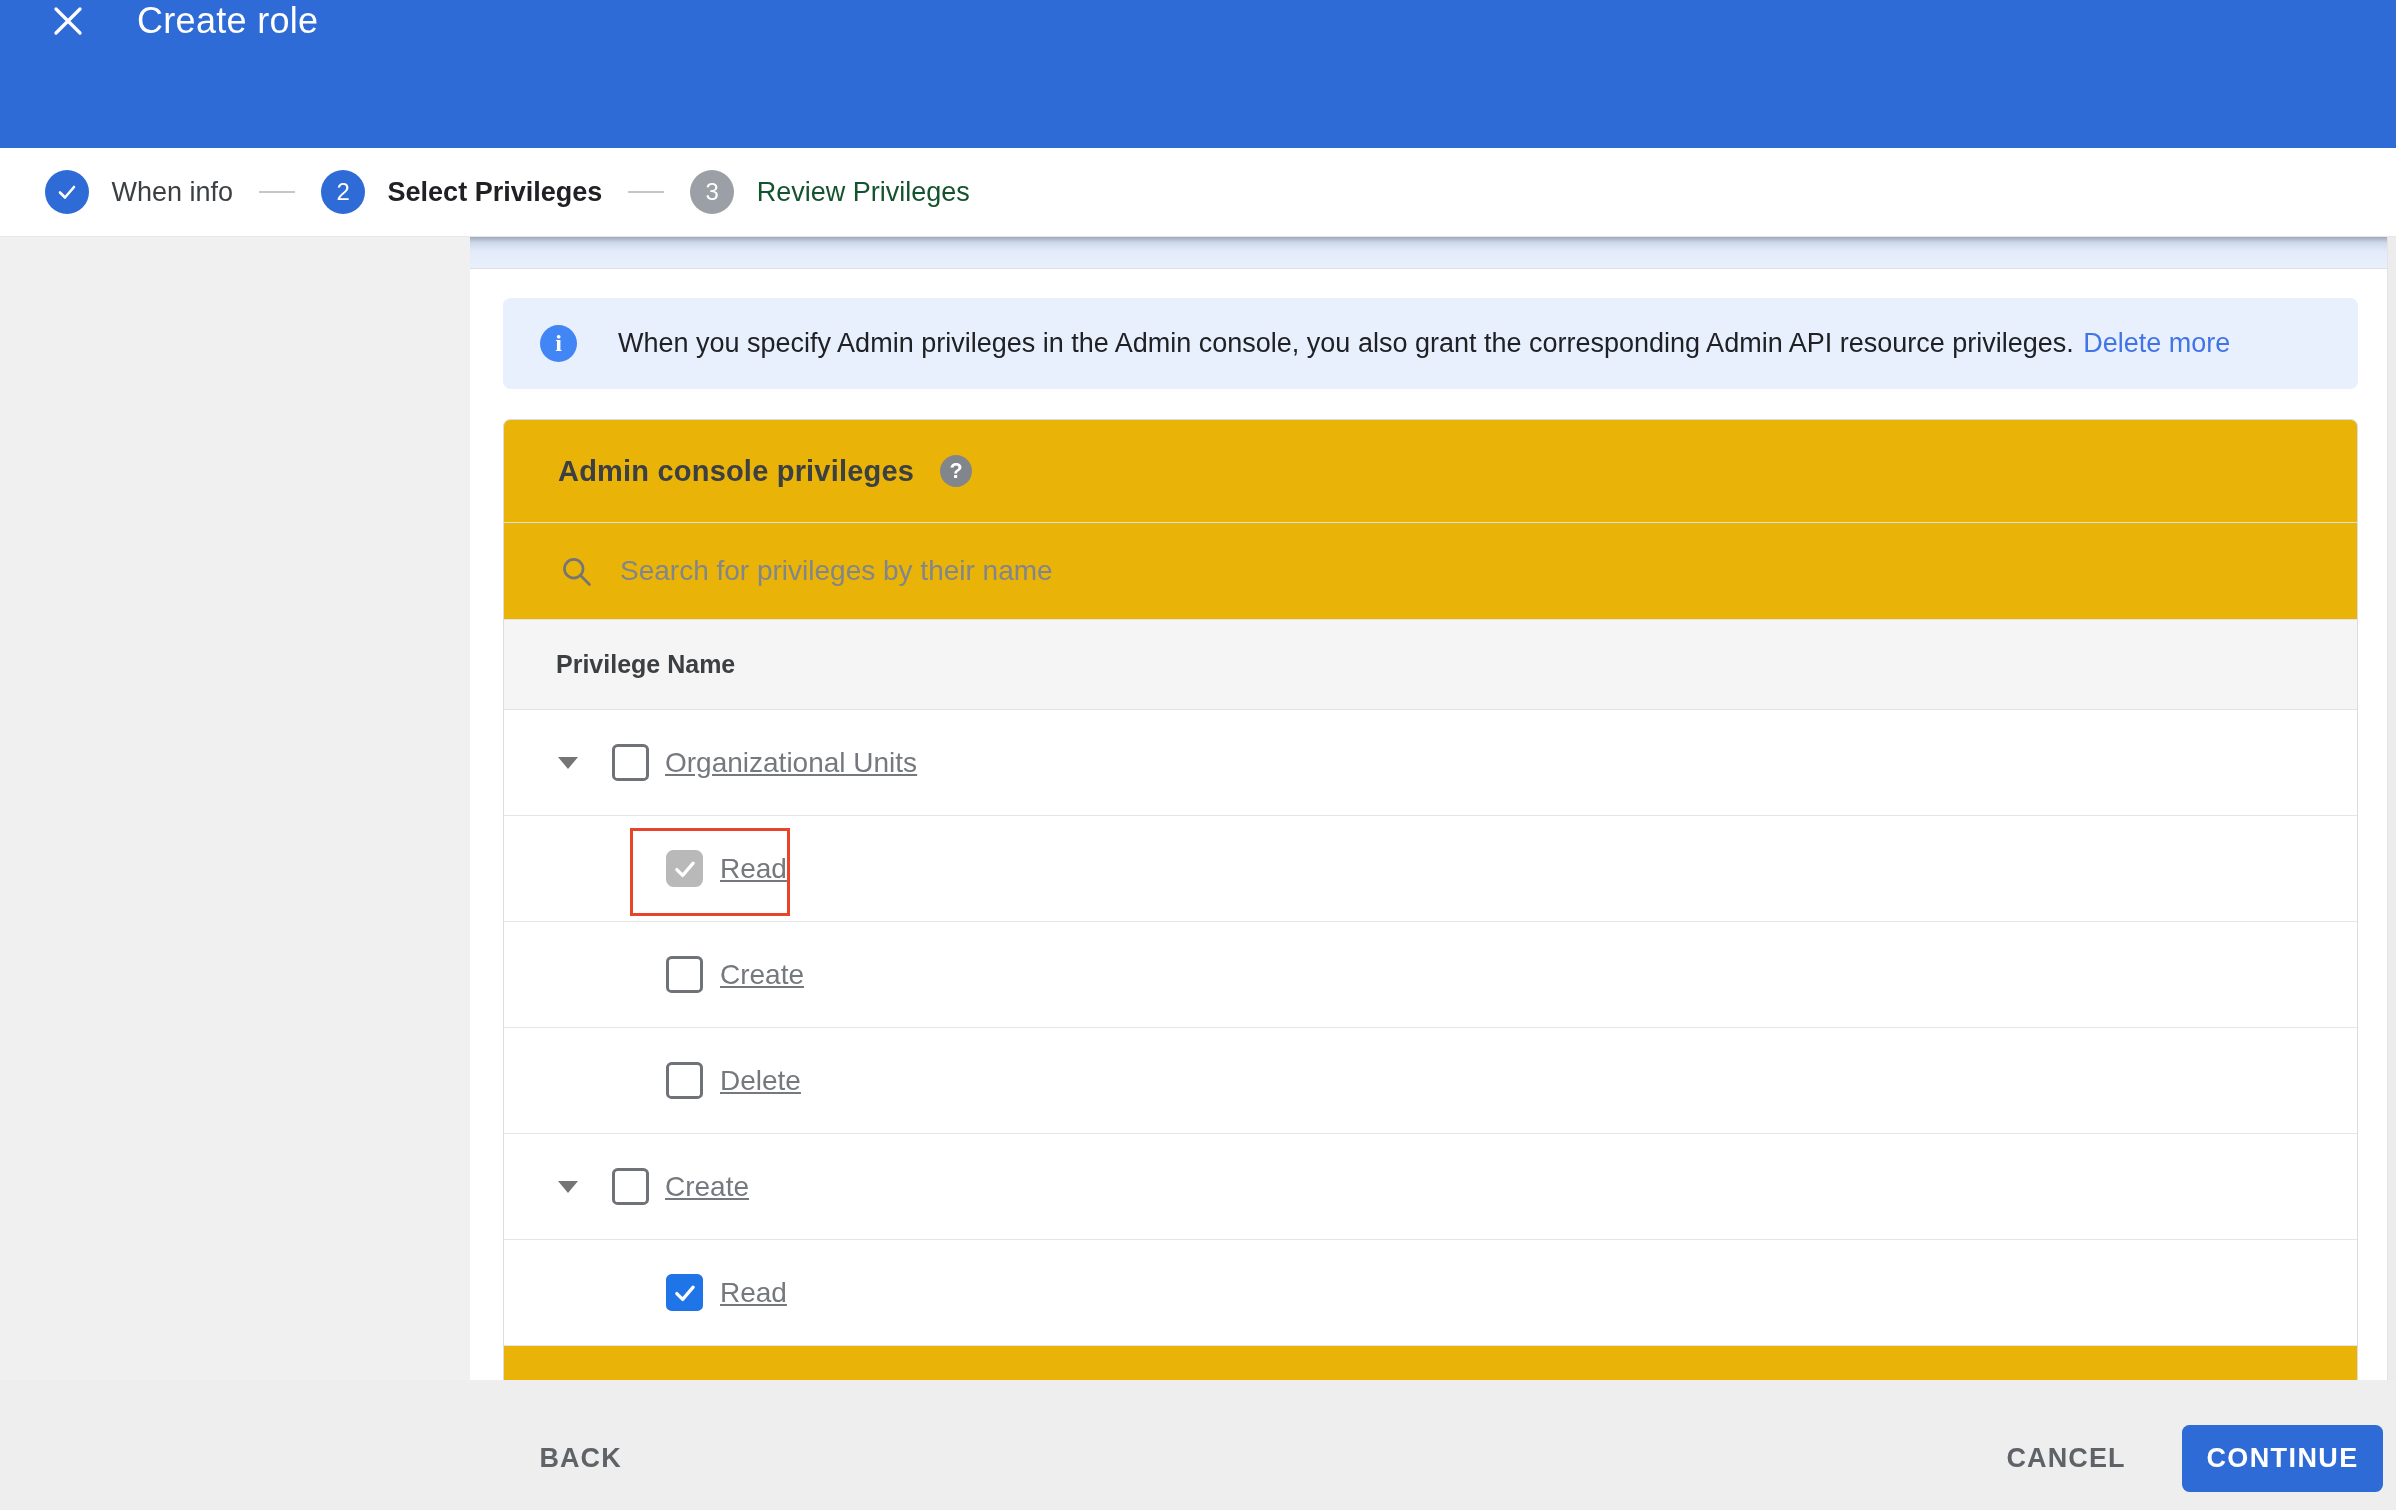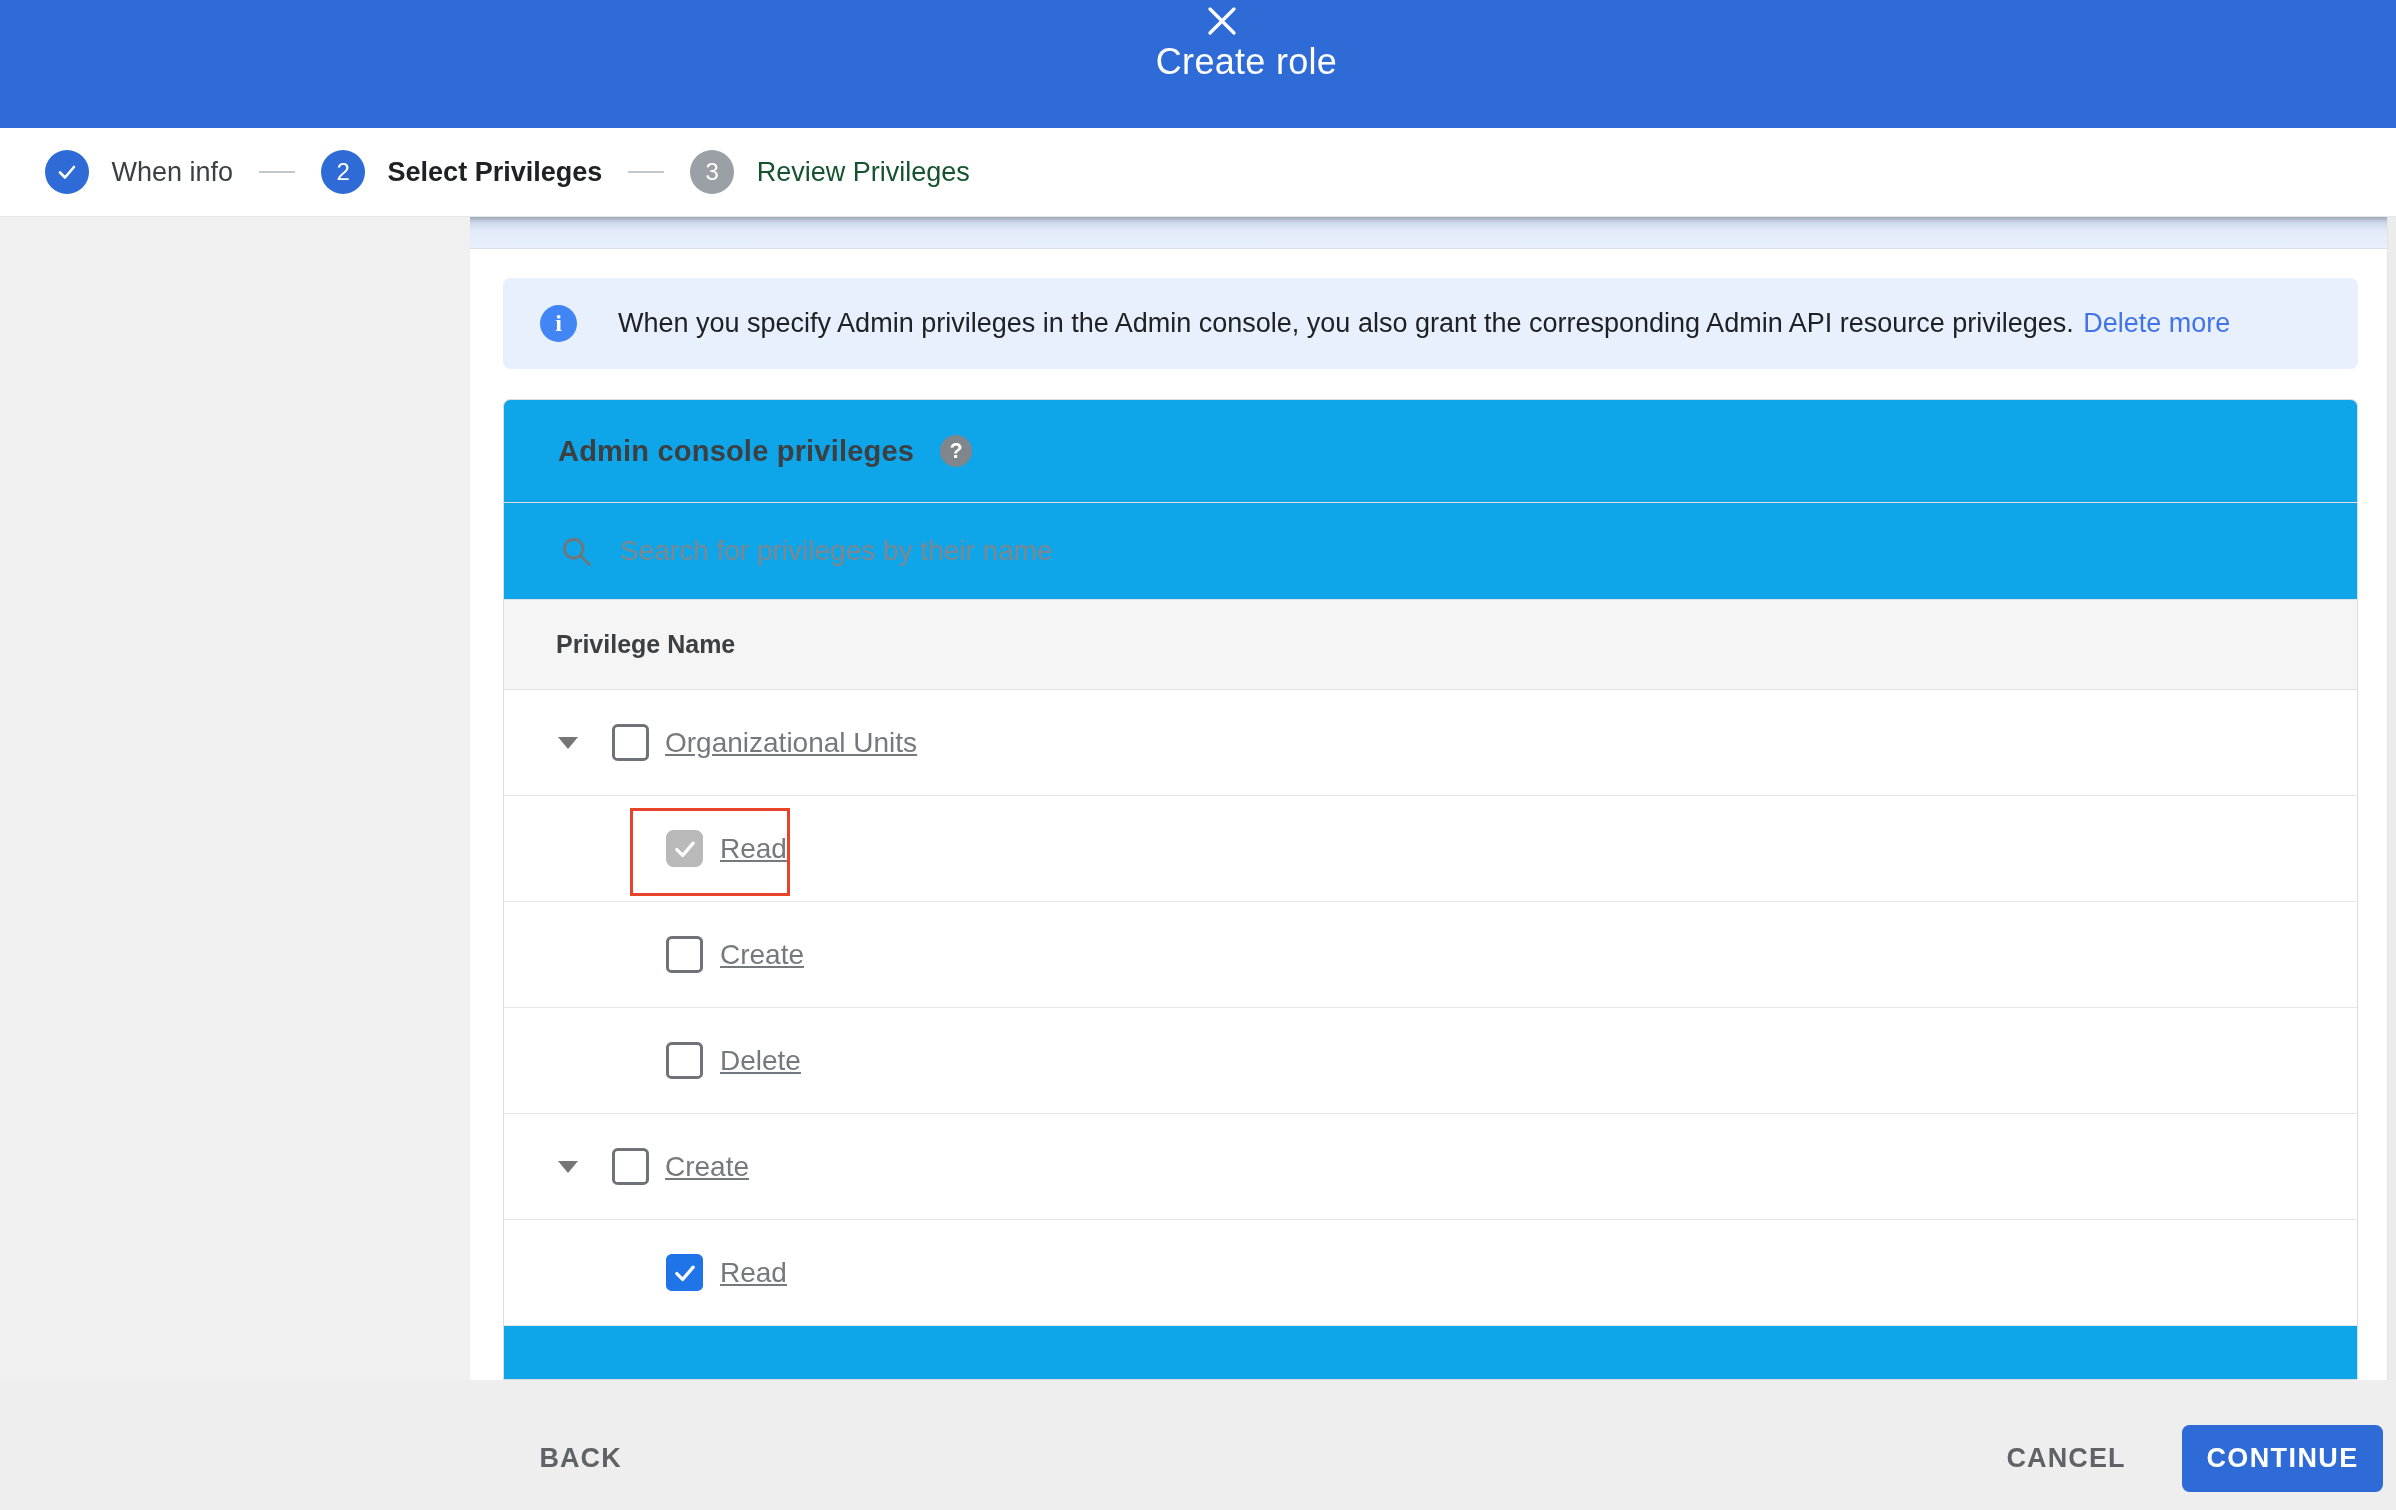--- a/index.html
+++ b/index.html
@@ -5,22 +5,22 @@
   * { box-sizing: border-box; margin: 0; padding: 0; }
   html,body { width:2397px; height:1510px; overflow:hidden; }
   body {
     font-family: "Liberation Sans", "DejaVu Sans", sans-serif;
     background:#fff; color:#202124;
   }
   .app { position:relative; width:2397px; height:1510px; overflow:hidden; }
 
   
   .topbar {
-    height:128px; background:var(--accent,#2e6bd6);
-    display:flex; align-items:center; padding-left:47px;flex-direction:column;
+    height:148px; background:var(--accent,#2e6bd6);
+    display:flex; align-items:flex-start; padding-left:47px;
   }
   .close-btn { width:41px; height:41px; display:flex; align-items:center; justify-content:center; cursor:pointer; }
   .close-btn svg { width:36px; height:36px; }
   .topbar-title { color:#fff; font-size:36px; font-weight:400; margin-left:49px; letter-spacing:0.3px; }
 
   
   .stepper {
     height:89px; background:#fff; display:flex; align-items:center;
     padding-left:45px; border-bottom:0.9px solid #e7e7e7;
   }
@@ -57,21 +57,21 @@
     width:37px; height:37px; border-radius:50%; background:var(--infoblue,#4285f4);
     color:#fff; font-size:24px; font-weight:700; display:flex; align-items:center; justify-content:center;
     flex:none; font-family:"Liberation Serif","DejaVu Serif",serif;
   }
   .banner-text { margin-left:41px; font-size:27px; color:#202124; }
   .banner-link { color:var(--linkblue,#4274e8); margin-left:9.4px; font-size:27px; cursor:pointer; }
 
   
   .card {
     width:1855px; margin:30px 0 0 33px; height:981px;
-    background:#0ea5e9; border:0.9px solid #dadce0; border-radius:7.5px 7.5px 0 0;
+    background:#eab308; border:0.9px solid #dadce0; border-radius:7.5px 7.5px 0 0;
     overflow:hidden;
   }
   .card-title-row { height:103px; display:flex; align-items:center; padding-left:54px; border-bottom:0.9px solid #e0e0e0; }
   .card-title { font-size:29px; font-weight:700; color:#3c4043; letter-spacing:0.2px; }
   .help-icon {
     width:32px; height:32px; border-radius:50%; background:#80868b; color:#fff;
     display:flex; align-items:center; justify-content:center; font-size:21.5px; font-weight:700;
     margin-left:26px; cursor:pointer;
   }
   .search-row { height:96px; display:flex; align-items:center; padding-left:54px; }

